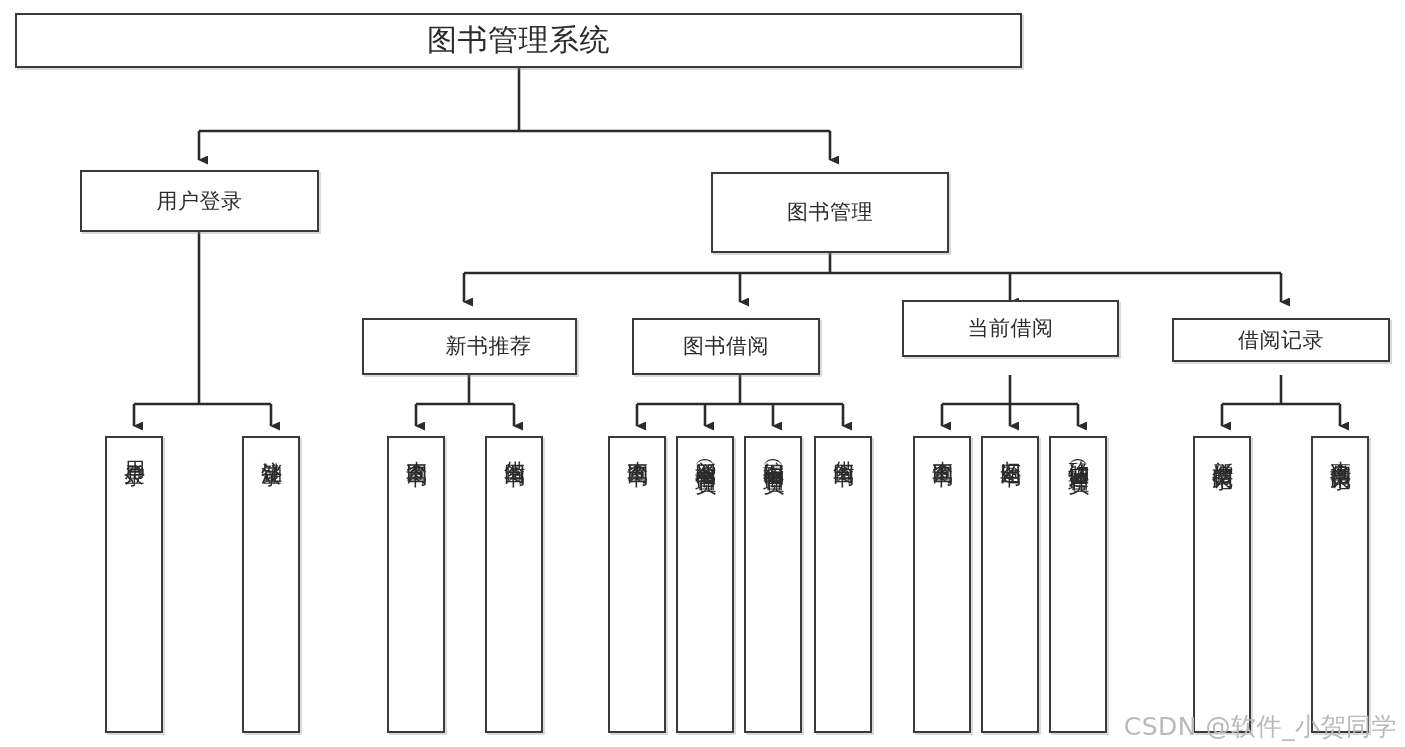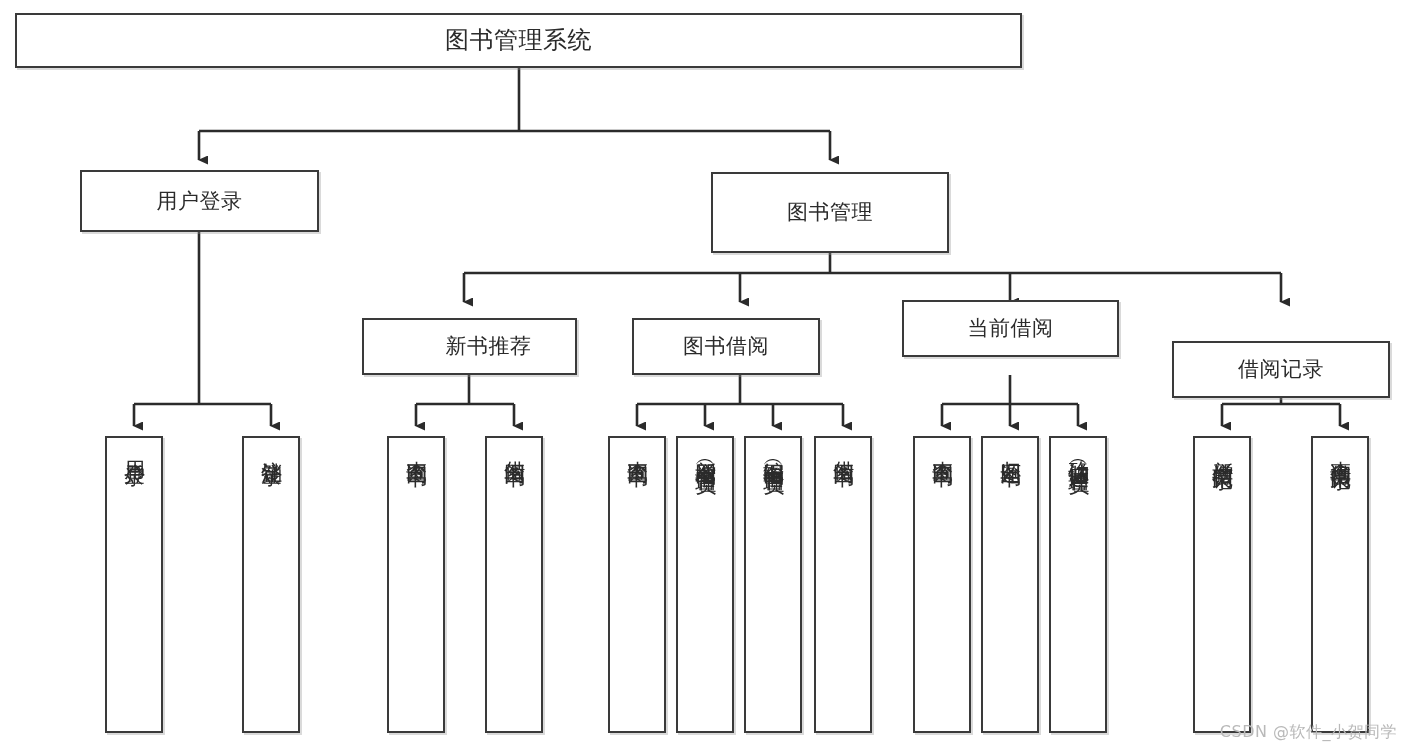--- a/index.html
+++ b/index.html
@@ -36,40 +36,40 @@
     box-shadow: 2px 2px 0px rgba(150,150,150,0.35);
   }
   .node .label {
     color: #2b2b2b;
     font-size: 21px;
     line-height: 1.15;
     letter-spacing: 0.5px;
     white-space: nowrap;
     text-align: center;
   }
-  .node.root .label { font-size: 24px; }
+  .node.root .label { font-size: 30px; }
   .node.vert {
     align-items: flex-start;
     justify-content: center;
     padding-top: 6px;
   }
   .node.vert .label {
     writing-mode: vertical-rl;
     text-orientation: upright;
     font-size: 21px;
     line-height: 1.32;
     letter-spacing: 2px;
     white-space: normal;
     max-height: 100%;
   }
   .watermark {
     position: absolute;
     right: 8px;
     bottom: 4px;
-    font-size: 16px;
+    font-size: 25px;
     color: #b9b9b9;
     white-space: nowrap;
     letter-spacing: 0.5px;
   }
 </style>
 </head>
 <body>
 
 <div id="canvas">
 
@@ -140,21 +140,21 @@
   </div>
 
   <div class="node" style="left:632px; top:318px; width:188px; height:57px;">
     <span class="label">图书借阅</span>
   </div>
 
   <div class="node" style="left:902px; top:300px; width:217px; height:57px;">
     <span class="label">当前借阅</span>
   </div>
 
-  <div class="node" style="left:1172px; top:318px; width:218px; height:57px;margin-top:23px;">
+  <div class="node" style="left:1172px; top:318px; width:218px; height:44px;">
     <span class="label">借阅记录</span>
   </div>
 
   <div class="node vert" style="left:105px; top:436px; width:58px; height:297px;">
     <span class="label">用户登录</span>
   </div>
   <div class="node vert" style="left:242px; top:436px; width:58px; height:297px;">
     <span class="label">注销登录</span>
   </div>
 

